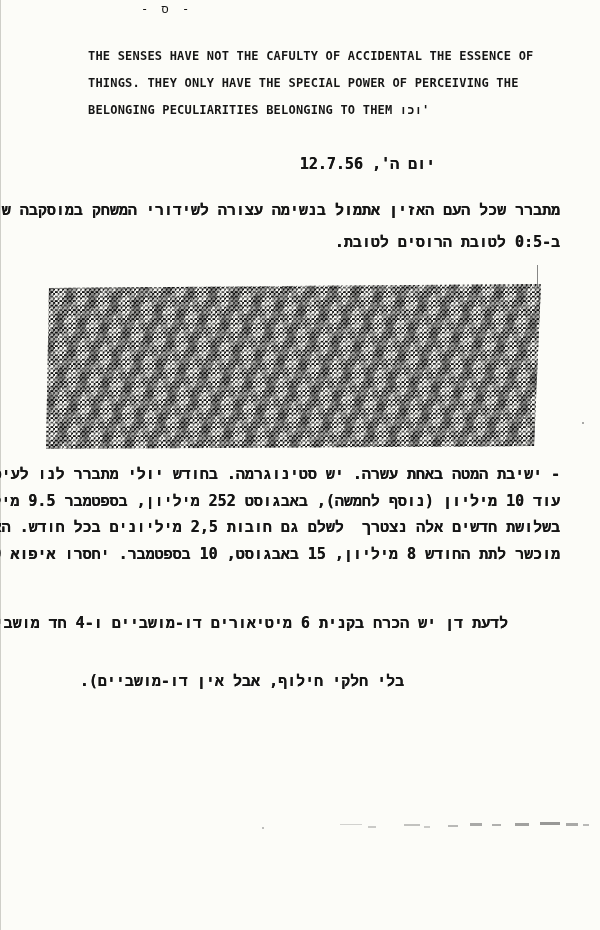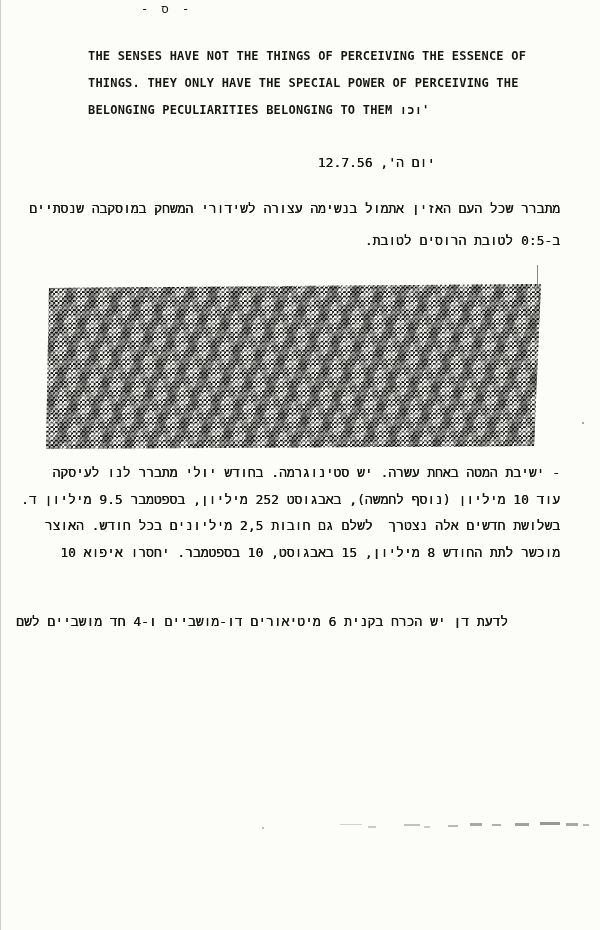--- a/index.html
+++ b/index.html
@@ -17,25 +17,26 @@
     white-space:pre;
     line-height:1.2;
   }
   .en{
     font-size:12px;
     font-weight:bold;
     letter-spacing:.2px;
     direction:ltr;
   }
   .he{
-    font-size:13px;
+    font-size:15px;
     direction:rtl;
     text-align:right;
     letter-spacing:0;
     text-shadow:.3px 0 0 currentColor;
+    font-weight:bold;
   }
   .pagenum{
     position:absolute;
     left:141px;top:2px;
     font-size:12px;
     letter-spacing:3px;
     white-space:pre;
   }
   
   .redacted{
@@ -57,39 +58,40 @@
 </style>
 </head>
 <body>
 
 <div class="page">
 
   <div class="edge-line"></div>
 
   <div class="pagenum">- ס -</div>
 
-  <div class="line en" style="left:88px;top:49px">THE SENSES HAVE NOT THE THINGS OF PERCEIVING THE ESSENCE OF</div>
+  <div class="line en" style="left:88px;top:49px">THE SENSES HAVE NOT THE CAFULTY OF ACCIDENTAL THE ESSENCE OF</div>
   <div class="line en" style="left:88px;top:76px">THINGS. THEY ONLY HAVE THE SPECIAL POWER OF PERCEIVING THE</div>
   <div class="line en" style="left:88px;top:103px">BELONGING PECULIARITIES BELONGING TO THEM וכו'</div>
 
   <div class="line he" style="right:165px;top:155px">יום ה', 12.7.56</div>
 
   <div class="line he" style="right:40px;top:201px">מתברר שכל העם האזין אתמול בנשימה עצורה לשידורי המשחק במוסקבה שנסתיים</div>
   <div class="line he" style="right:40px;top:233px">ב-0:5 לטובת הרוסים לטובת.</div>
 
   <div class="redacted"></div>
   <div class="artifact" style="left:537px;top:265px;width:1px;height:22px;opacity:.7"></div>
   <div class="artifact" style="left:582px;top:422px;width:2px;height:2px;opacity:.5"></div>
 
   <div class="line he" style="right:40px;top:465px">- ישיבת המטה באחת עשרה. יש סטינוגרמה. בחודש יולי מתברר לנו לעיסקה</div>
   <div class="line he" style="right:40px;top:492px">עוד 10 מיליון (נוסף לחמשה), באבגוסט 252 מיליון, בספטמבר 9.5 מיליון ד.</div>
   <div class="line he" style="right:40px;top:518px">בשלושת חדשים אלה נצטרך  לשלם גם חובות 2,5 מיליונים בכל חודש. האוצר</div>
   <div class="line he" style="right:40px;top:545px">מוכשר לתת החודש 8 מיליון, 15 באבגוסט, 10 בספטמבר. יחסרו איפוא 10</div>
 
   <div class="line he" style="right:92px;top:614px">לדעת דן יש הכרח בקנית 6 מיטיאורים דו-מושביים ו-4 חד מושביים לשם</div>
+  <div class="line he" style="right:196px;top:672px">בלי חלקי חילוף, אבל אין דו-מושביים).</div>
 
   <div class="artifact" style="left:262px;top:827px;width:2px;height:2px;opacity:.55;background:#888"></div>
   <div class="artifact" style="left:340px;top:824px;width:22px;height:1px;opacity:.25"></div>
   <div class="artifact" style="left:368px;top:826px;width:8px;height:2px;opacity:.3"></div>
   <div class="artifact" style="left:404px;top:824px;width:16px;height:2px;opacity:.35"></div>
   <div class="artifact" style="left:424px;top:826px;width:6px;height:2px;opacity:.3"></div>
   <div class="artifact" style="left:448px;top:825px;width:10px;height:2px;opacity:.4"></div>
   <div class="artifact" style="left:470px;top:823px;width:12px;height:3px;opacity:.5"></div>
   <div class="artifact" style="left:492px;top:824px;width:9px;height:2px;opacity:.45"></div>
   <div class="artifact" style="left:515px;top:823px;width:14px;height:3px;opacity:.55"></div>

